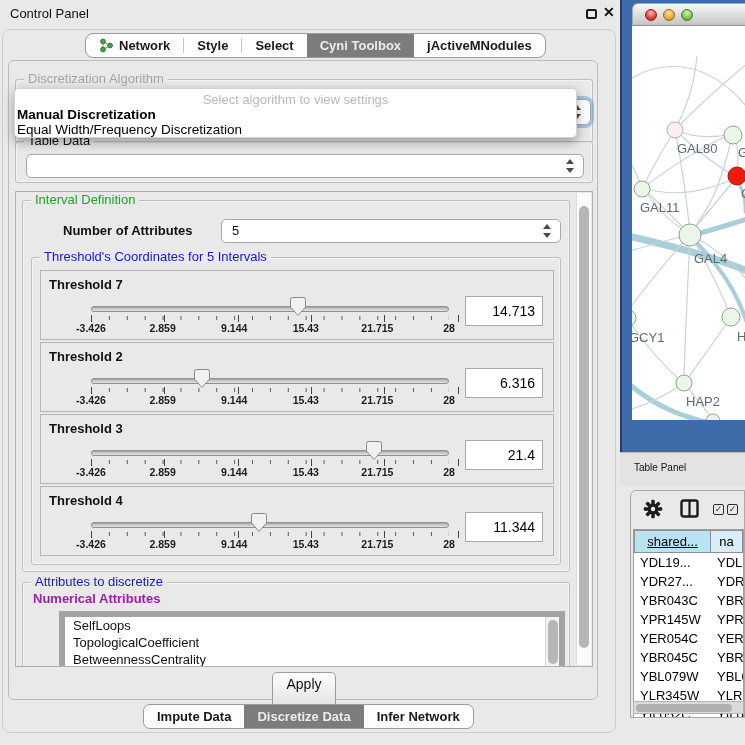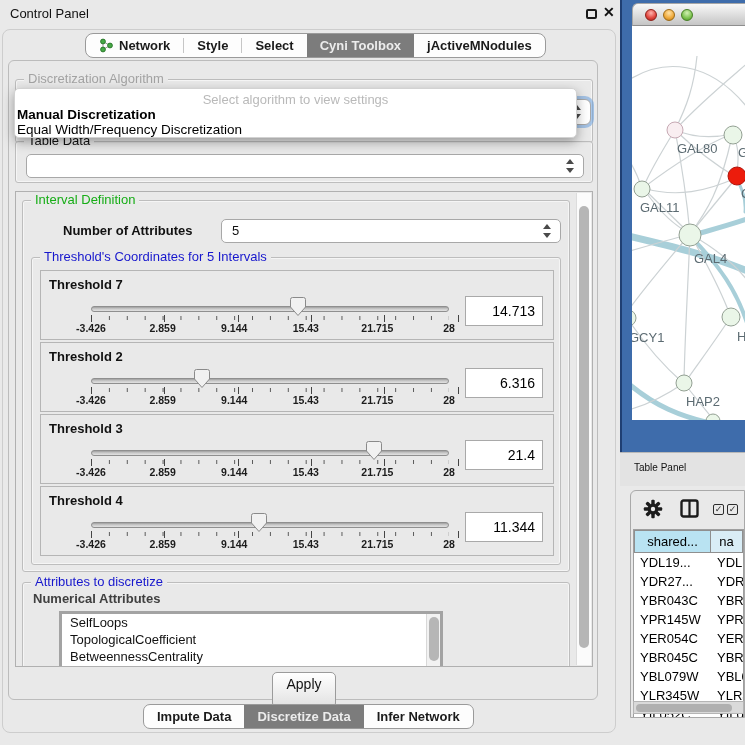--- a/index.html
+++ b/index.html
@@ -75,22 +75,22 @@
     border-radius:3px; background:linear-gradient(#9e9e9e,#c9c9c9 45%,#e2e2e2); }
   .thr-thumb { position:absolute; top:26px; width:16px; height:20px; }
   .ticks-minor { position:absolute; left:50px; top:45px; width:358px; height:4px;
     background-image:linear-gradient(to right,#5a5a5a 1px,transparent 1px); background-size:5% 100%; }
   .tickM { position:absolute; top:44px; width:1px; height:7px; background:#444; }
   .tickL { position:absolute; top:51px; transform:translateX(-50%); font-size:10.5px; font-weight:bold; color:#1c1c1c; white-space:nowrap; }
   .thr-value { position:absolute; left:424px; top:25px; width:78px; height:30px; background:#fff;
     border:1px solid #a9a9a9; font-size:14px; color:#000; text-align:right; line-height:28px; padding-right:7px; }
 
   #attr-group { left:6px; top:390px; width:548px; height:110px; }
-  #numattr-label { left:10px; top:8px; font-size:13px; font-weight:bold; color:#404040; }
-  #attr-list { left:36px; top:28px; width:384px; height:76px; background:#fff; border:3px solid #a3a3a3; overflow:hidden; }
+  #numattr-label { left:10px; top:8px; font-size:13px; font-weight:bold; color:#a21caf; }
+  #attr-list { left:36px; top:28px; width:506px; height:76px; background:#fff; border:6px solid #a3a3a3; overflow:hidden; }
   .attr-item { font-size:13px; color:#111; padding:1px 0 1px 8px; line-height:15px; }
   #list-scroll { right:0; top:0; bottom:0; width:14px; background:#f2f2f2; border-left:1px solid #d8d8d8; }
   #list-thumb { top:3px; height:44px; }
 
   #apply-btn { left:263px; top:611px; width:64px; height:36px; border:1px solid #9b9b9b; border-radius:5px;
     background:linear-gradient(#ffffff,#efefef 55%,#e1e1e1); font-size:14px; color:#111;
     text-align:center; line-height:22px; }
 
   
   #bottom-tabs { left:143px; top:704px; height:25px; display:flex; background:#fdfdfd;
@@ -113,21 +113,21 @@
   #tp-title { left:14px; top:9px; font-size:10px; color:#111; }
   #tp-body { left:620px; top:486px; width:125px; height:259px; background:#e9e9e9; }
   #tp-inner { left:10px; top:4px; width:115px; height:228px; border:1px solid #a9a9a9;
     border-radius:6px 0 0 0; background:#e9e9e9; overflow:hidden; }
   #tp-toolbar { position:absolute; left:0; top:0; width:100%; height:38px; }
   .cb-icon { position:absolute; top:13px; width:11px; height:11px; border:1.6px solid #2c2c2c;
     border-radius:2px; font-size:9px; line-height:9px; text-align:center; color:#2c2c2c; }
   #tp-table { position:absolute; left:2px; top:38px; right:0; bottom:0; background:#fff; border:1px solid #9f9f9f; border-bottom:none; }
   #tp-headrow { display:flex; height:23px; }
   .tp-hcell { font-size:13px; color:#000; text-align:center; line-height:21px; border:1px solid #8f8f8f; overflow:hidden; white-space:nowrap; }
-  #tp-hcell0 { width:77px; background:#b9e3f2; }
+  #tp-hcell0 { width:77px; background:#b9e3f2;text-decoration:underline; }
   #tp-hcell1 { flex:1; background:#d9edf6; border-left:none; }
   .tp-row { display:flex; height:19px; }
   .tp-cell { font-size:13px; color:#000; white-space:nowrap; overflow:hidden; padding-left:6px; line-height:19px; }
   .tp-c0 { width:77px; } .tp-c1 { flex:1; }
   #tp-hscroll { position:absolute; left:2px; top:210px; right:0; height:13px; background:#dadada;
     border:1px solid #b5b5b5; }
   #tp-hthumb { position:absolute; left:2px; top:2px; width:96px; height:8px; background:#b0b0b0; border-radius:5px; }
 </style>
 </head>
 <body>

